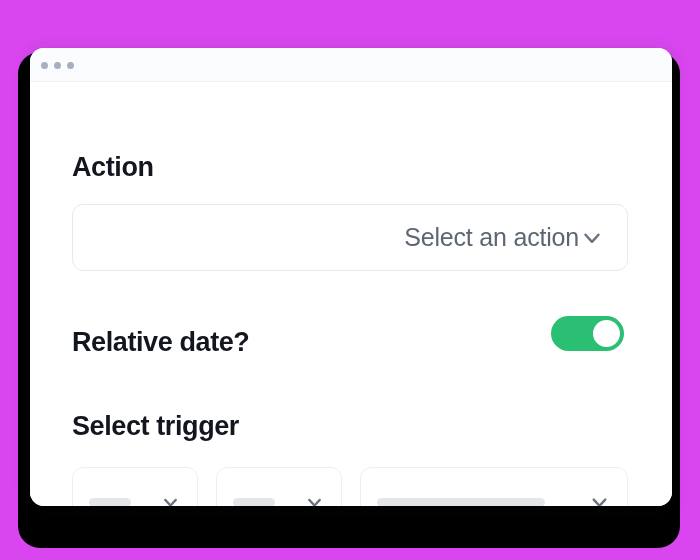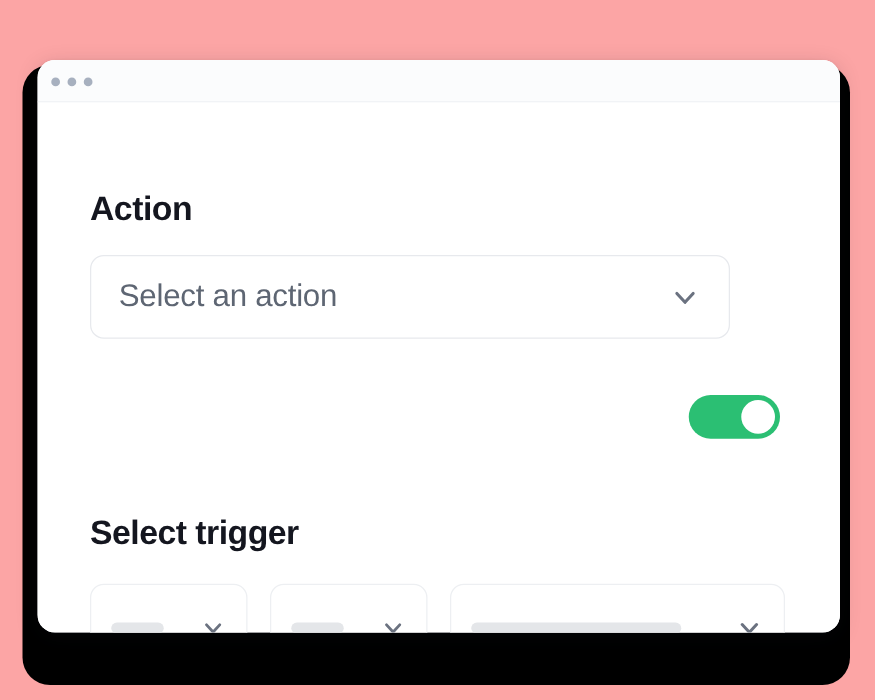--- a/index.html
+++ b/index.html
@@ -9,21 +9,21 @@
     height: 560px;
     background: #ffffff;
     font-family: "Liberation Sans", sans-serif;
     overflow: hidden;
   }
 
   #stage {
     position: relative;
     width: 700px;
     height: 560px;
-    background: #fca5a5;
+    background: #d946ef;
   }
 
   
   .backdrop {
     position: absolute;
     left: 18px;
     top: 52px;
     width: 662px;
     height: 496px;
     background: #000000;
@@ -91,29 +91,30 @@
 
   #h-action      { position: absolute; left: 42px; top: 72px; }
   #h-relative    { position: absolute; left: 42px; top: 247px; }
   #h-trigger     { position: absolute; left: 42px; top: 331px; }
 
   
   .select-main {
     position: absolute;
     left: 42px;
     top: 122px;
-    width: 512px;
+    width: 556px;
     height: 67px;
     background: #ffffff;
     border: 1.5px solid #e7e9ed;
     border-radius: 11px;
     display: flex;
     align-items: center;
     padding: 0 22px;
     cursor: pointer;
+    text-align: right;
   }
   .select-main .placeholder {
     font-size: 25px;
     color: #5e6673;
     flex: 1;
     letter-spacing: -0.2px;
   }
 
   .chev {
     display: block;
@@ -202,20 +203,21 @@
 
       <div class="select-main">
         <span class="placeholder">Select an action</span>
         <span class="chev">
           <svg width="26" height="26" viewBox="0 0 24 24" fill="none" stroke="#6b7280" stroke-width="2.3" stroke-linecap="round" stroke-linejoin="round">
             <polyline points="6 9 12 15.5 18 9"></polyline>
           </svg>
         </span>
       </div>
 
+      <div class="heading" id="h-relative">Relative date?</div>
 
       <div class="toggle">
         <span class="knob"></span>
       </div>
 
       <div class="heading" id="h-trigger">Select trigger</div>
 
       <div class="trigger-row">
 
         <div class="sel-sm w1">

